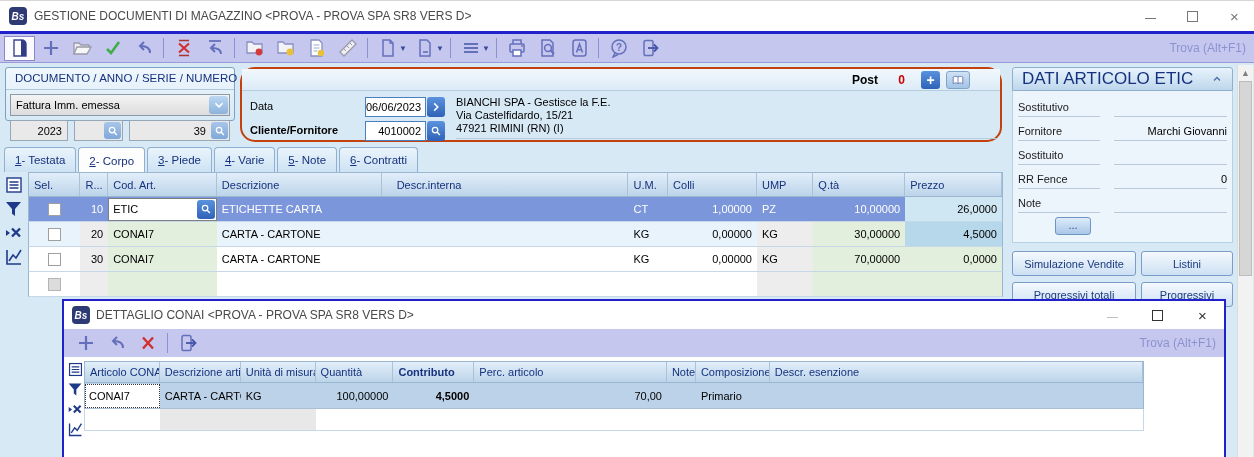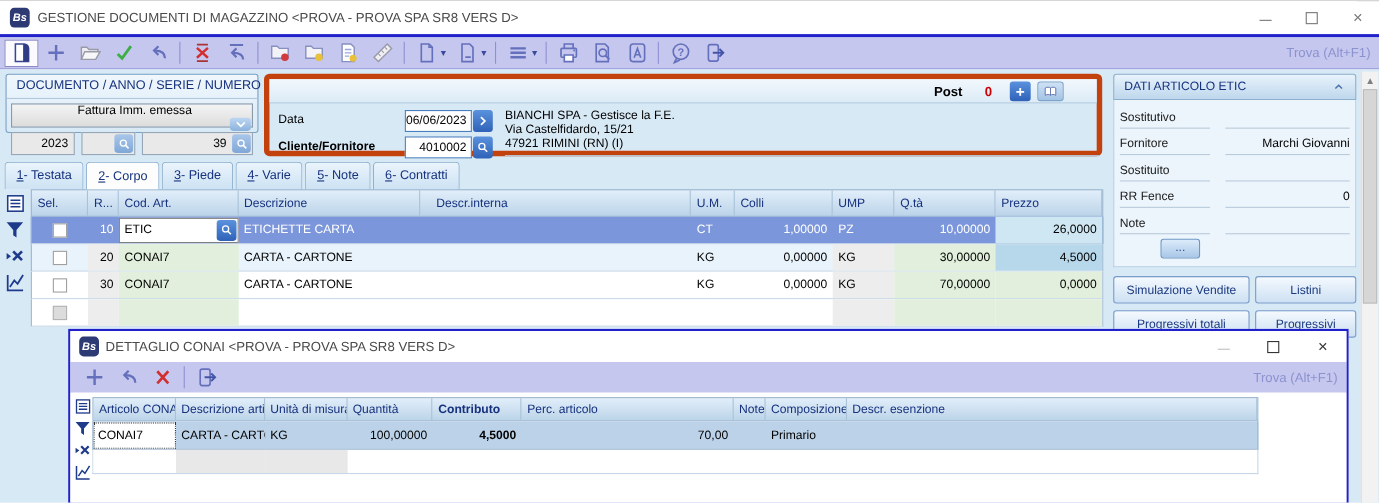--- a/index.html
+++ b/index.html
@@ -31,29 +31,29 @@
   .trova-box { margin-left:auto; margin-right:8px; }
   .trova-input { width:160px; border:none; outline:none; background:transparent; color:#8b93cf; font-size:12px; text-align:right; font-family:"Liberation Sans",sans-serif; }
   .trova-input::placeholder { color:#8b93cf; opacity:1; }
 
   
   .content { position:absolute; left:0; top:62px; width:100%; height:395px; background:#d8e9f6; }
 
   
   .docbox { position:absolute; left:5px; top:66px; width:230px; height:54px; border:1px solid #7ba2c4; border-radius:3px; background:linear-gradient(#f0f7fd,#d8e9f6); }
   .docbox-header { height:22px; line-height:21px; padding-left:9px; color:#16327e; font-size:11.5px; border-bottom:1px solid #aec9de; white-space:nowrap; }
-  .doctype { position:absolute; left:4px; top:26px; width:220px; height:22px; background:linear-gradient(#f4f4f4,#dcdcdc); border:1px solid #8a9aa8; display:flex; align-items:center; padding-left:5px;flex-direction:column; }
+  .doctype { position:absolute; left:4px; top:26px; width:220px; height:22px; background:linear-gradient(#f4f4f4,#dcdcdc); border:1px solid #8a9aa8; display:flex; align-items:center; padding-left:5px; }
   .doctype-arrow { margin-left:auto; width:19px; height:18px; margin-right:1px; border-radius:3px; background:linear-gradient(#bcd7f2,#8cb2dc); display:flex; align-items:center; justify-content:center; }
   .fld { position:absolute; top:52px; height:21px; background:#e9e9e9; border:1px solid #97a7b7; display:flex; align-items:center; }
   .fld .val { flex:1; text-align:right; padding-right:5px; }
   .magbtn { width:17px; height:17px; border-radius:3px; background:linear-gradient(#a9c6e9,#7fa8d8); display:flex; align-items:center; justify-content:center; flex:none; margin-right:1px; }
   .magbtn.dark { background:linear-gradient(#5a92dd,#2f62b8); }
 
   
-  .headbox { position:absolute; left:240px; top:66px; width:762px; height:75px; border:5px solid #c2410c; border-radius:5px; background:#d8e9f6;padding-left:40px; }
+  .headbox { position:absolute; left:240px; top:66px; width:762px; height:75px; border:2px solid #c2410c; border-radius:15px; background:#d8e9f6;padding-left:40px; }
   .post-strip { position:absolute; left:0; top:0; width:100%; height:22px; background:linear-gradient(#f2f8fd,#dcebf7); border-bottom:1px solid #b5cde0; }
   .post-label { position:absolute; right:122px; top:4px; font-weight:bold; color:#000; font-size:12px; }
   .post-count { position:absolute; right:95px; top:4px; font-weight:bold; font-size:12px; }
   .post-add { position:absolute; right:60px; top:2px; width:19px; height:18px; border-radius:3px; background:linear-gradient(#5a92dd,#2f62b8); color:#fff; display:flex; align-items:center; justify-content:center; font-size:14px; font-weight:bold; }
   .post-book { position:absolute; right:30px; top:2px; width:24px; height:18px; border-radius:3px; background:linear-gradient(#cfe2f5,#a3c4e4); border:1px solid #7fa4cc; display:flex; align-items:center; justify-content:center; }
   .hb-label { position:absolute; left:8px; white-space:nowrap; }
   .hb-input { position:absolute; left:123px; width:61px; height:20px; background:#fff; border:1px solid #4a7fbf; text-align:right; padding-right:4px; line-height:18px; }
   .hb-btn { position:absolute; left:185px; width:18px; height:20px; border-radius:3px; background:linear-gradient(#5a92dd,#2f62b8); display:flex; align-items:center; justify-content:center; }
   .customer { position:absolute; left:214px; top:27px; width:540px; line-height:13px; border-bottom:1px solid #b5cde0; padding-bottom:3px; white-space:nowrap; }
 
@@ -84,21 +84,21 @@
   .bg-gray  { background:#ededed; }
   .r2 .bg-przo { background:#b7d7ea; }
   .r3 .bg-przo { background:#e1efdc; }
   .r4 .bg-przo { background:#e1efdc; }
   .pad0 { padding:0; }
   .editcell { width:100%; height:23px; background:#fff; border:1px solid #7f7f7f; color:#000; display:flex; align-items:center; padding-left:4px;gap:26px; }
   .editcell .magbtn { margin-left:auto; height:19px; width:18px; }
 
   
   .sidepanel { position:absolute; left:1012px; top:66px; width:221px; }
-  .sp-header { height:24px; background:linear-gradient(#e8f3fc,#bed7ec); border:1px solid #8fb0cc; border-radius:3px 3px 0 0; color:#16327e; font-size:11px; display:flex; align-items:center; padding:0 9px; }
+  .sp-header { height:24px; background:linear-gradient(#e8f3fc,#bed7ec); border:1px solid #8fb0cc; border-radius:3px 3px 0 0; color:#16327e; font-size:17px; display:flex; align-items:center; padding:0 9px; }
   .sp-chevron { margin-left:auto; }
   .sp-body { background:#ecf5fc; border:1px solid #b8d0e4; border-top:none; padding:2px 0 4px; }
   .sp-row { display:flex; align-items:flex-end; height:24px; padding:0 5px; }
   .sp-label { width:82px; border-bottom:1px solid #b9cadb; padding-bottom:3px; color:#1a1a1a; }
   .sp-value { flex:1; margin-left:14px; border-bottom:1px solid #b9cadb; padding-bottom:3px; text-align:right; }
   .sp-morerow { display:flex; height:25px; align-items:center; padding-left:42px; }
   .more-btn { width:36px; height:18px; background:linear-gradient(#dcebfa,#a9c7e8); border:1px solid #6f95c2; border-radius:3px; color:#2a4a8a; font-size:11px; line-height:13px; text-align:center; }
   .sp-buttons { margin-top:8px; display:flex; flex-wrap:wrap; gap:6px 5px; }
   .btn { background:linear-gradient(#f4f9fe,#cde0f3); border:1px solid #7a9cc9; border-radius:3px; color:#1c3a80; font-size:11px; height:25px; font-family:"Liberation Sans",sans-serif; }
   .btn.w1 { width:124px; } .btn.w2 { width:92px; }

